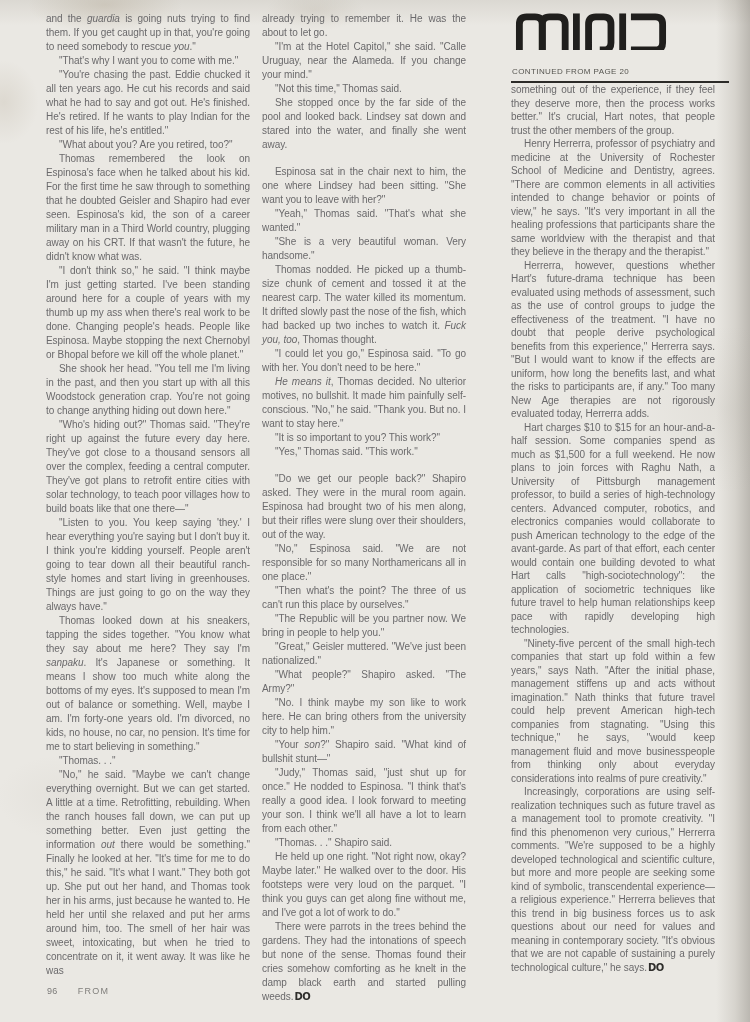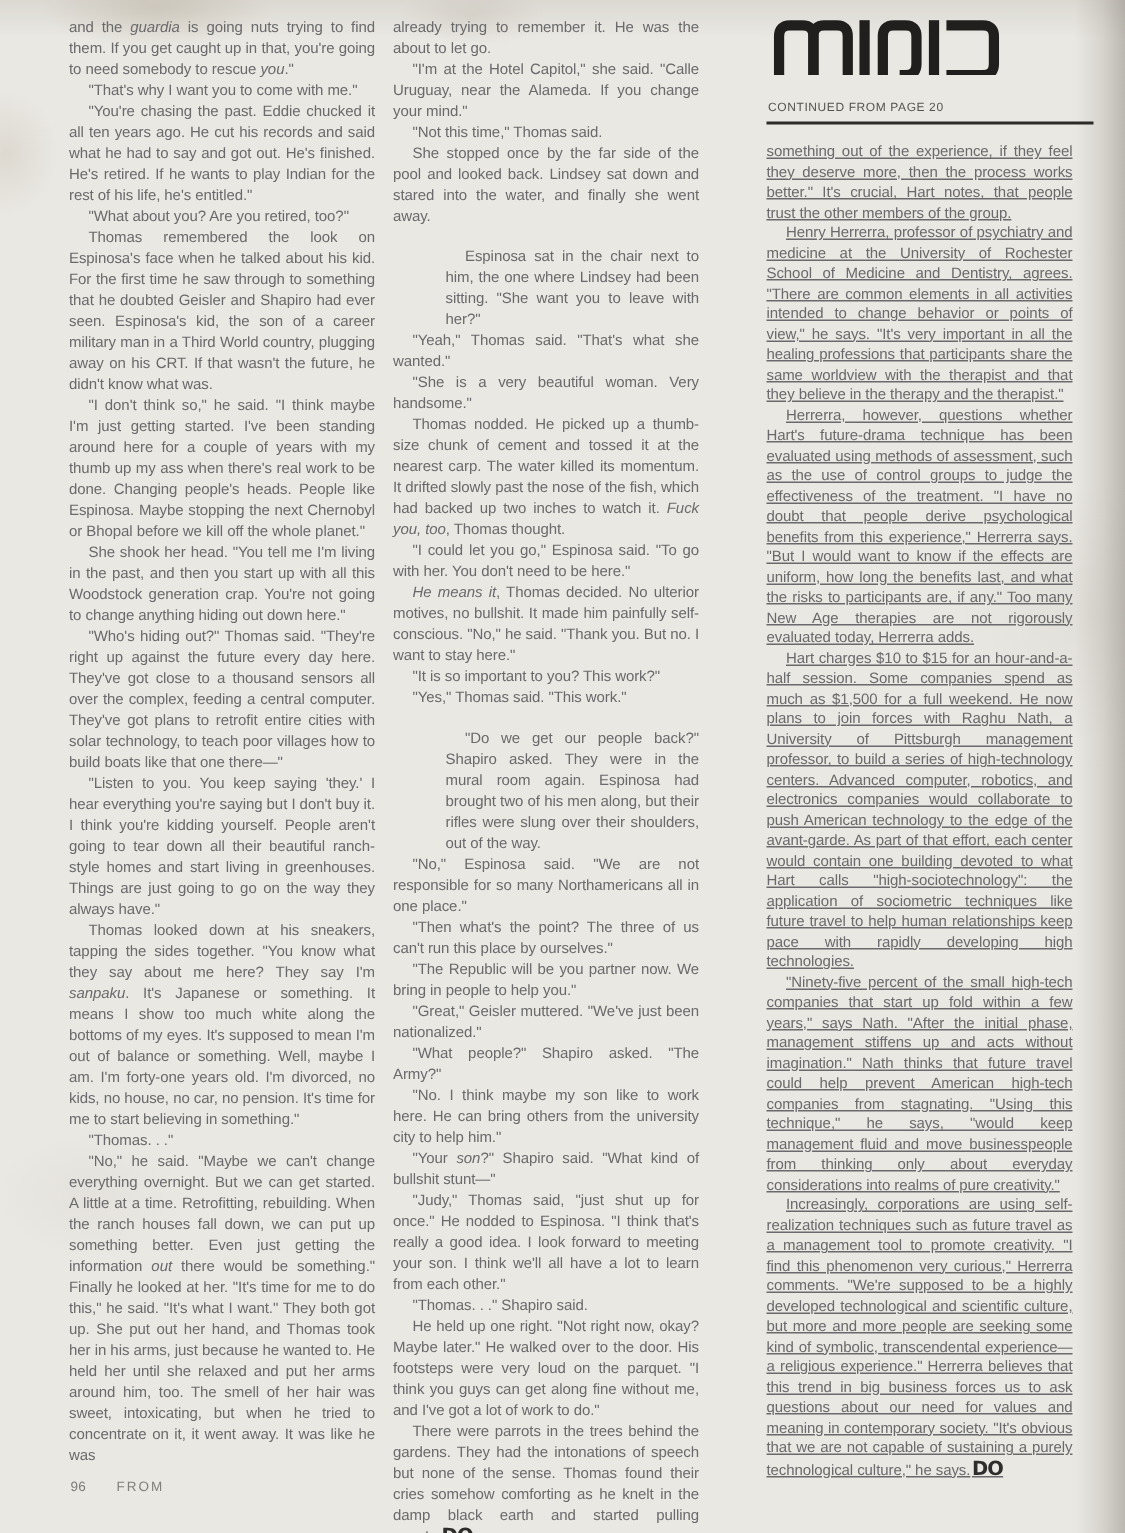--- a/index.html
+++ b/index.html
@@ -18,35 +18,35 @@
   }
   .page{position:relative;width:750px;height:1022px;}
   .col{
     position:absolute;top:12px;width:204px;
     color:#6a696b;
     font-size:10px;line-height:14px;
     letter-spacing:-0.05px;
   }
   .col p{margin:0;text-align:justify;}
   .col p.ind{text-indent:13px;}
-  .col p.gap{margin-top:13px;margin-left:35px;}
+  .col p.gap{margin-top:13px;}
   .col em{font-style:italic;}
   .col1{left:46px;}
   .col2{left:262px;}
   .col3wrap{position:absolute;left:511px;top:12px;width:218px;}
   .col3{position:static;width:204px;line-height:13.5px;}
   .mind-logo{display:block;margin-left:1px;}
   .continued{
     margin-top:17px;margin-left:1px;
     font-size:8px;letter-spacing:0.4px;color:#55544f;
   }
   .rule{margin-top:5px;width:218px;height:2px;background:#2c2b28;}
-  .col3body{margin-top:12px;text-decoration:underline;}
+  .col3body{margin-top:0;}
   .endmark{
-    font-weight:800;font-size:13px;letter-spacing:-0.5px;color:#2e2d2b;
+    font-weight:800;font-size:10px;letter-spacing:-0.5px;color:#2e2d2b;
     font-family:"DejaVu Sans", sans-serif;
     padding-left:1px;
   }
   .footer{
     position:absolute;left:47px;top:986px;
     font-size:9px;color:#7b7a78;letter-spacing:0.2px;
   }
   .footer .pgnum{display:inline-block;min-width:28px;}
   .footer .mag{letter-spacing:1.3px;color:#807f7c;}
 </style>

